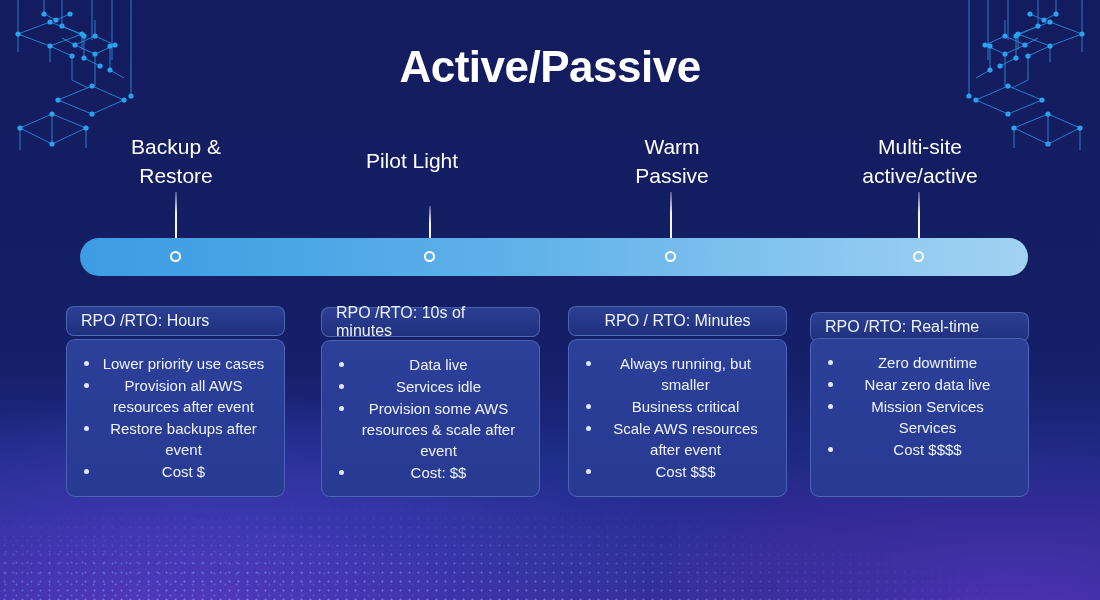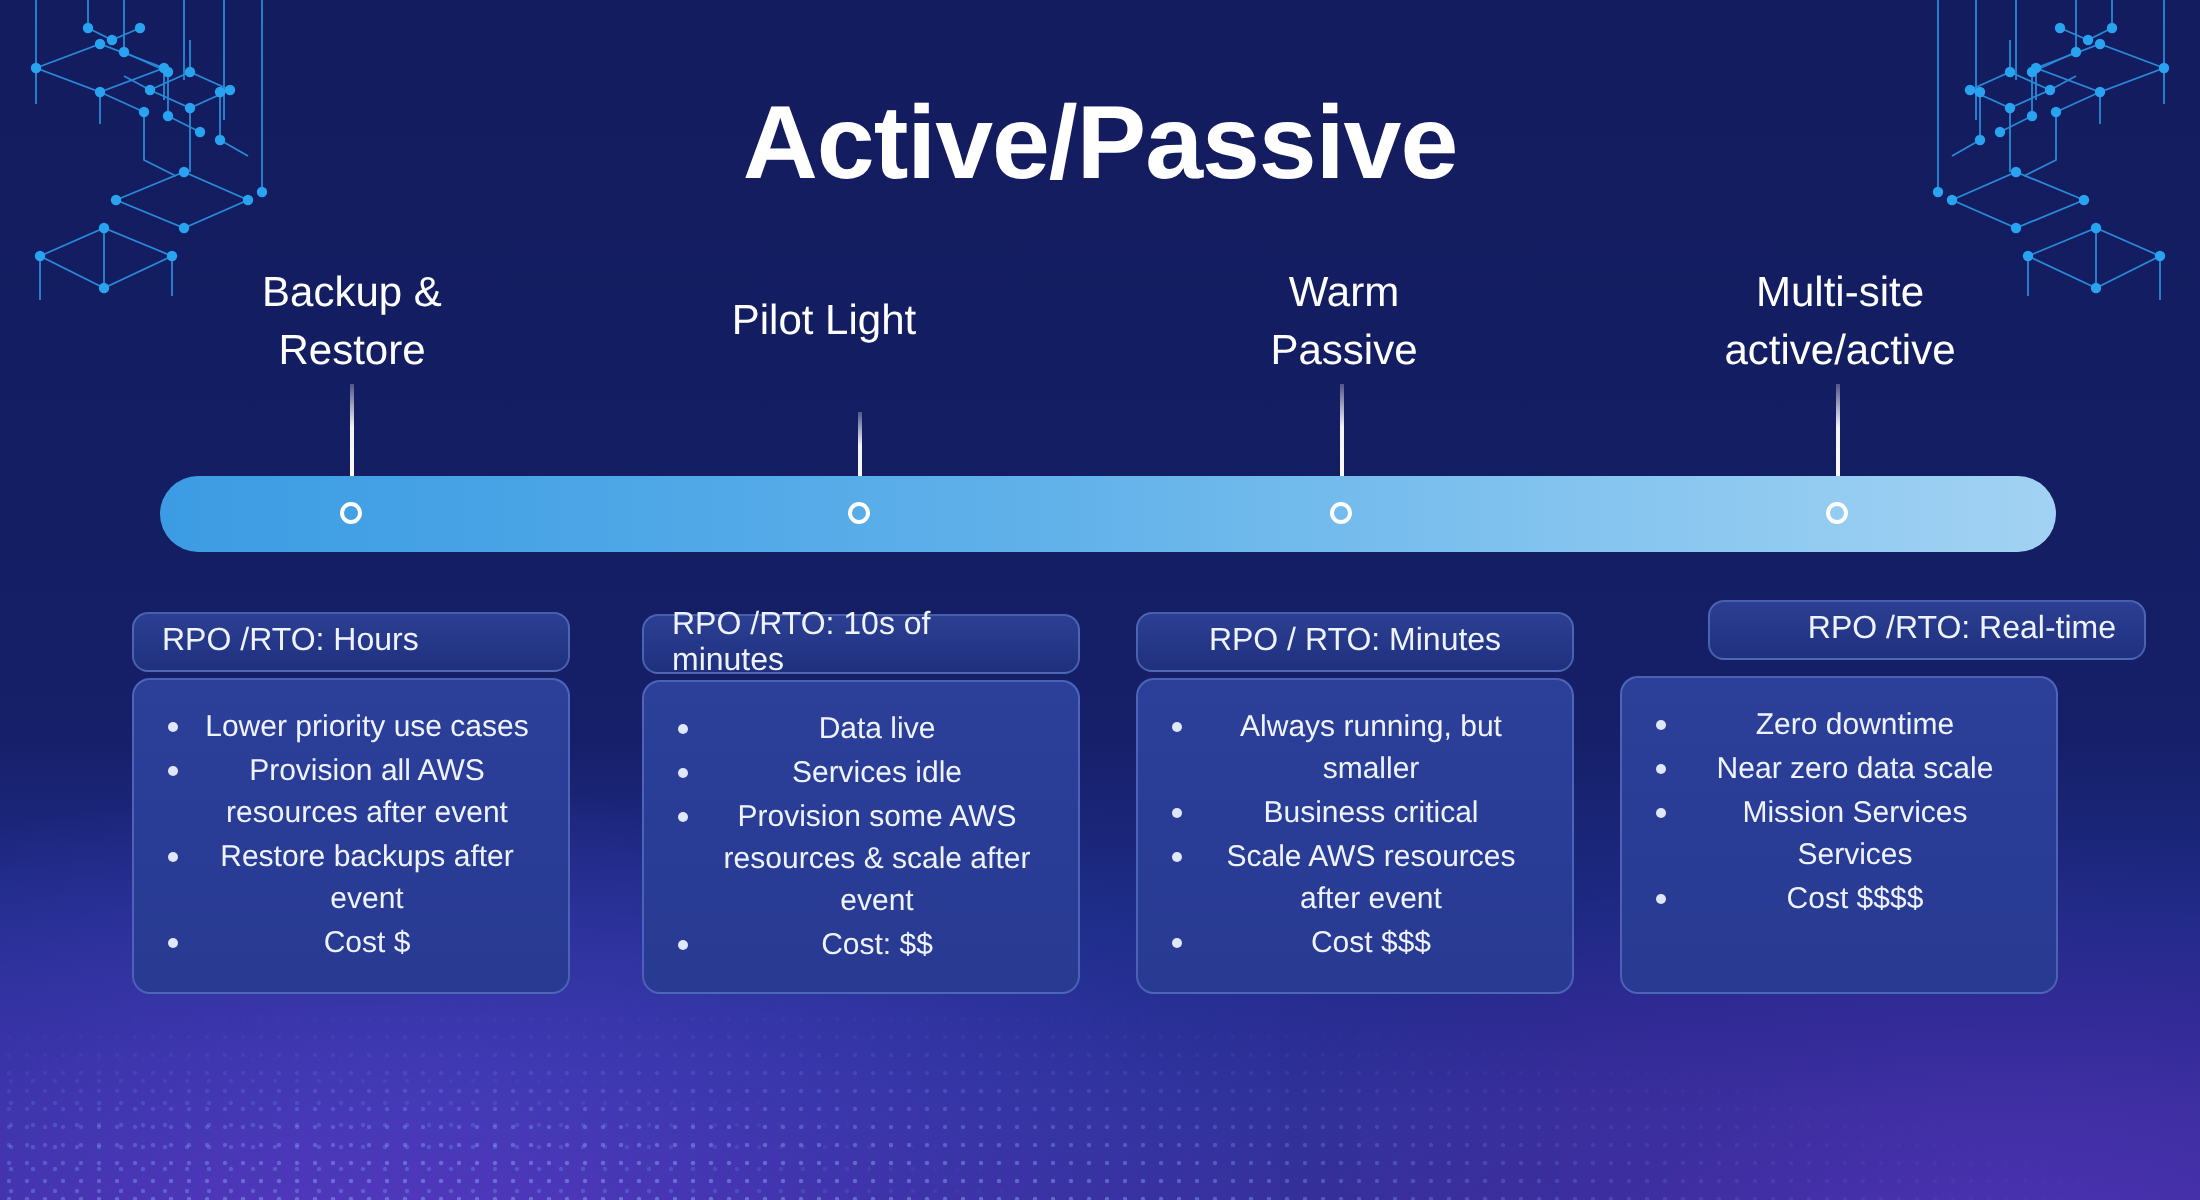--- a/index.html
+++ b/index.html
@@ -98,21 +98,21 @@
     pointer-events: none;
   }
   .deco-left  { left: 0; }
   .deco-right { right: 0; transform: scaleX(-1); }
 
   
   .title {
     position: absolute;
     top: 42px; left: 0; width: 1100px;
     text-align: center;
-    font-size: 52px;
+    font-size: 44px;
     font-weight: bold;
     color: #ffffff;
     letter-spacing: -0.5px;
   }
 
   
   .stage-label {
     position: absolute;
     text-align: center;
     color: #ffffff;
@@ -348,25 +348,25 @@
   </div>
   <div class="card-body" style="left:568px; top:339px; width:219px; height:158px;">
     <ul>
       <li>Always running, but smaller</li>
       <li>Business critical</li>
       <li>Scale AWS resources after event</li>
       <li>Cost $$$</li>
     </ul>
   </div>
 
-  <div class="card-header" style="left:810px; top:300px; width:219px; justify-content:flex-end;margin-left:44px;">
+  <div class="card-header" style="left:810px; top:312px; width:219px; justify-content:flex-start;">
     <span>RPO /RTO: Real-time</span>
   </div>
   <div class="card-body" style="left:810px; top:338px; width:219px; height:159px;">
     <ul>
       <li>Zero downtime</li>
-      <li>Near zero data scale</li>
+      <li>Near zero data live</li>
       <li>Mission Services Services</li>
       <li>Cost $$$$</li>
     </ul>
   </div>
 
 </div>
 
 </body></html>

